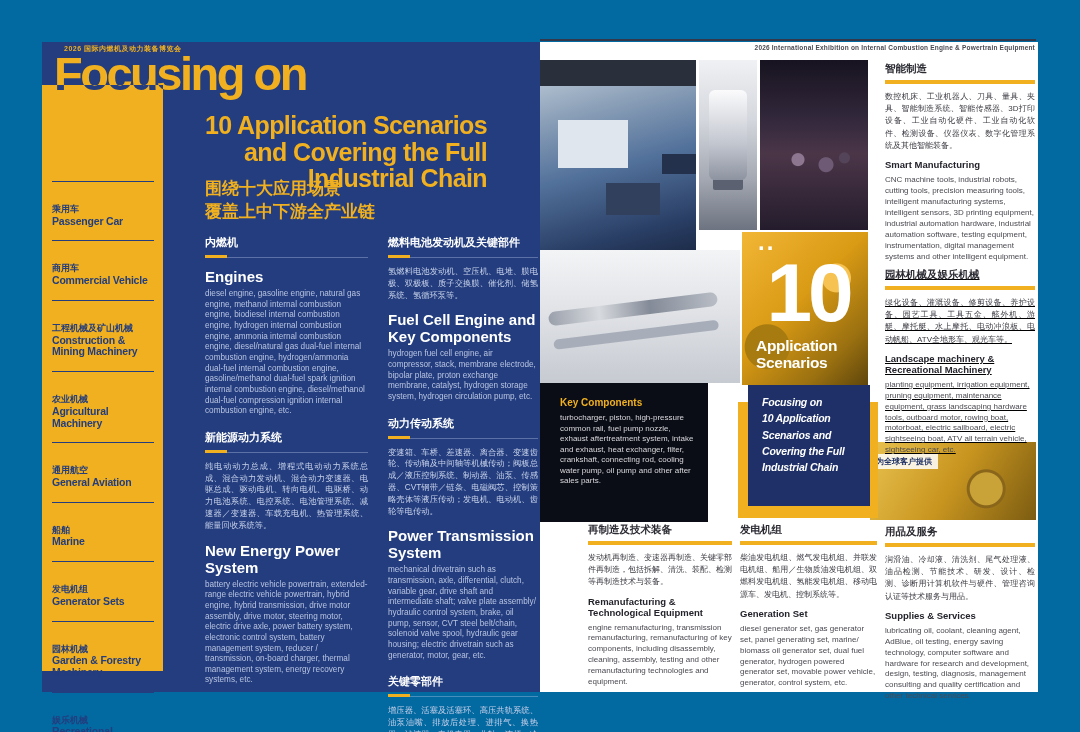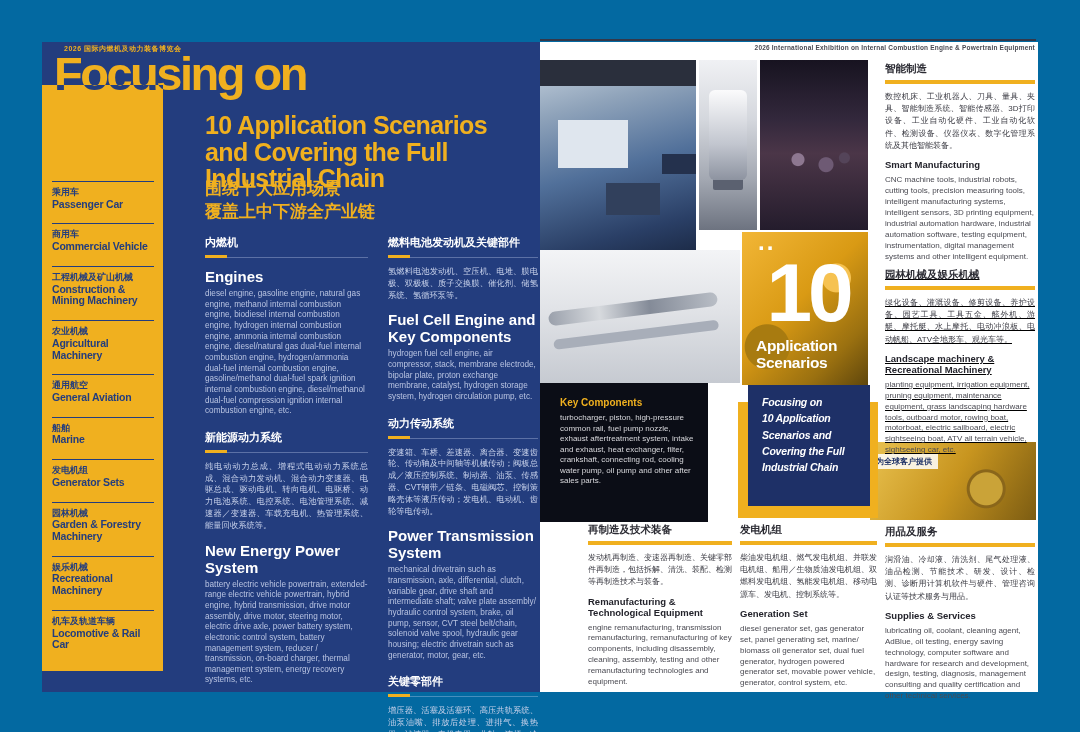--- a/index.html
+++ b/index.html
@@ -6,24 +6,24 @@
   *{box-sizing:border-box;font-family:"Liberation Sans","DejaVu Sans",sans-serif;}
   #canvas{position:relative;width:1080px;height:732px;background:#0369a1;overflow:hidden;}
 
   
   .page-left{position:absolute;left:42px;top:42px;width:498px;height:650px;background:#233D7E;}
   .lp-header{position:absolute;left:22px;top:2px;font-size:7px;font-weight:bold;color:#F0B01F;letter-spacing:.5px;}
   .sidebar-box{position:absolute;left:0;top:43px;width:121px;height:586px;background:#F0B01F;z-index:1;}
   .hero-title{position:absolute;left:12px;top:8px;font-size:47px;font-weight:bold;letter-spacing:-2.5px;line-height:1;white-space:nowrap;z-index:3;}
   .t-yellow{color:#F0B01F;}
   .t-blue{position:absolute;left:0;top:0;color:#233D7E;clip-path:polygon(-20px 35px,109px 35px,109px 300%,-20px 300%);}
-  .sub-en{position:absolute;left:163px;top:70px;font-size:25px;font-weight:bold;letter-spacing:-.6px;line-height:1.06;color:#F0B01F;z-index:2;}
+  .sub-en{position:absolute;left:163px;top:70px;font-size:25px;font-weight:bold;letter-spacing:-.6px;line-height:1.06;color:#F0B01F;z-index:2;text-align:right;}
   .sub-zh{position:absolute;left:163px;top:136px;font-size:17px;font-weight:bold;line-height:1.35;color:#F0B01F;z-index:2;}
   .menu{position:absolute;left:10px;top:139px;width:102px;z-index:2;}
-  .menu-item{border-top:1.5px solid #233D7E;padding-top:5px;margin-bottom:13px;}
+  .menu-item{border-top:1.5px solid #233D7E;padding-top:22px;margin-bottom:13px;}
   .menu-zh{font-size:9px;font-weight:bold;color:#233D7E;line-height:1.3;}
   .menu-en{font-size:10.5px;font-weight:bold;color:#233D7E;line-height:1.12;letter-spacing:-.2px;}
   .lcol{position:absolute;z-index:2;}
   .lcol1{left:163px;top:193px;width:163px;}
   .lcol2{left:346px;top:193px;width:150px;}
   .sec{margin-bottom:13px;}
   .sec-title-zh{font-size:11px;font-weight:bold;color:#FFFFFF;}
   .sec-rule{position:relative;height:3px;margin:5px 0 8px 0;border-bottom:1px solid rgba(200,212,240,.35);}
   .sec-rule::before{content:"";position:absolute;left:0;top:0;width:22px;height:3px;background:#F0B01F;}
   .sec-zh-body{font-size:8.3px;line-height:1.42;color:#C7D1EA;text-align:justify;}

